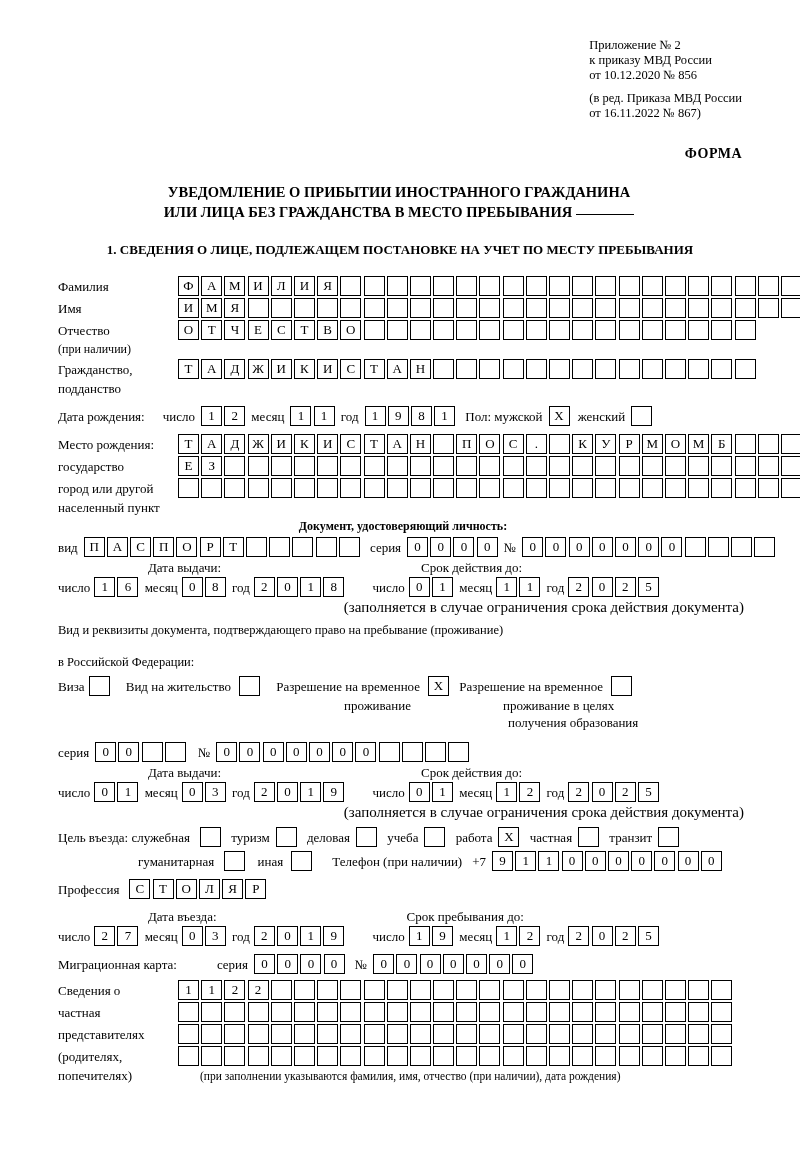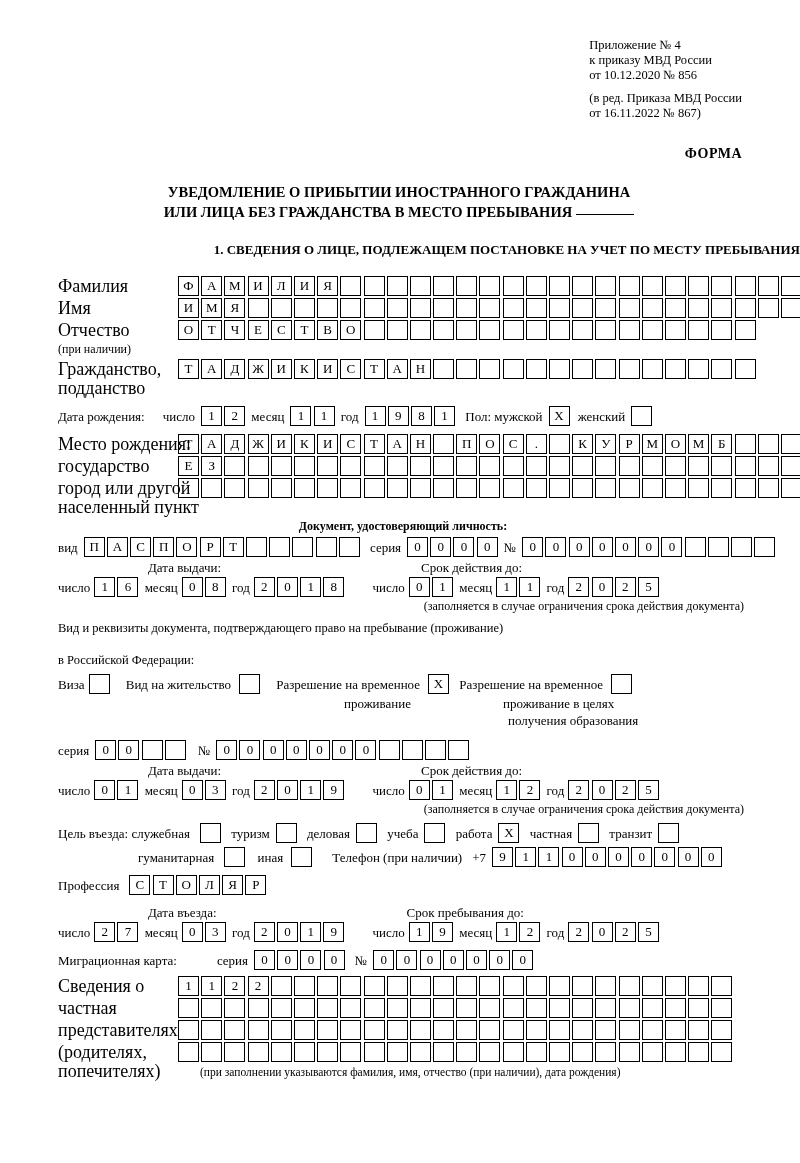--- a/index.html
+++ b/index.html
@@ -54,21 +54,21 @@
     width: 58px;
     border-bottom: 1.4px solid #000;
     vertical-align: 2px;
     margin-left: 4px;
   }
   .section-title {
     position: absolute;
     top: 242px;
     left: 0;
     width: 800px;
-    text-align: right;
+    text-align: center;
     font-weight: bold;
     font-size: 13px;
   }
 
   .form-area {
     position: absolute;
     top: 276px;
     left: 58px;
     width: 690px;
     font-size: 13px;
@@ -105,52 +105,52 @@
     text-align: center;
     font-size: 12px;
     font-weight: bold;
     margin: 4px 0 3px 0;
   }
   .note {
     font-size: 11.5px;
   }
   .right-note {
     text-align: right;
-    font-size: 12px;
+    font-size: 15px;
     padding-right: 4px;
   }
   .sub {
     font-size: 12.5px;
     line-height: 16px;
   }
   .ml4 { margin-left: 4px; }
   .ml6 { margin-left: 6px; }
   .ml8 { margin-left: 8px; }
   .ml10 { margin-left: 10px; }
   .ml14 { margin-left: 14px; text-align: right; }
   .ml18 { margin-left: 18px; }
   .multiline-label {
     font-size: 12.5px;
     line-height: 15px;
     font-family: Liberation Serif, serif;
   }
   .leftcol {
     width: 120px;
     flex: 0 0 120px;
-    font-size: 18px;
+    font-size: 13px;
     line-height: 15px;
   }
 </style>
 </head>
 <body>
 
 <div class="page">
 
   <div class="header-block">
-    <div>Приложение № 4</div>
+    <div>Приложение № 2</div>
     <div>к приказу МВД России</div>
     <div>от 10.12.2020 № 856</div>
     <div class="gap"></div>
     <div>(в ред. Приказа МВД России</div>
     <div>от 16.11.2022 № 867)</div>
   </div>
 
   <div class="forma">ФОРМА</div>
 
   <div class="title">

